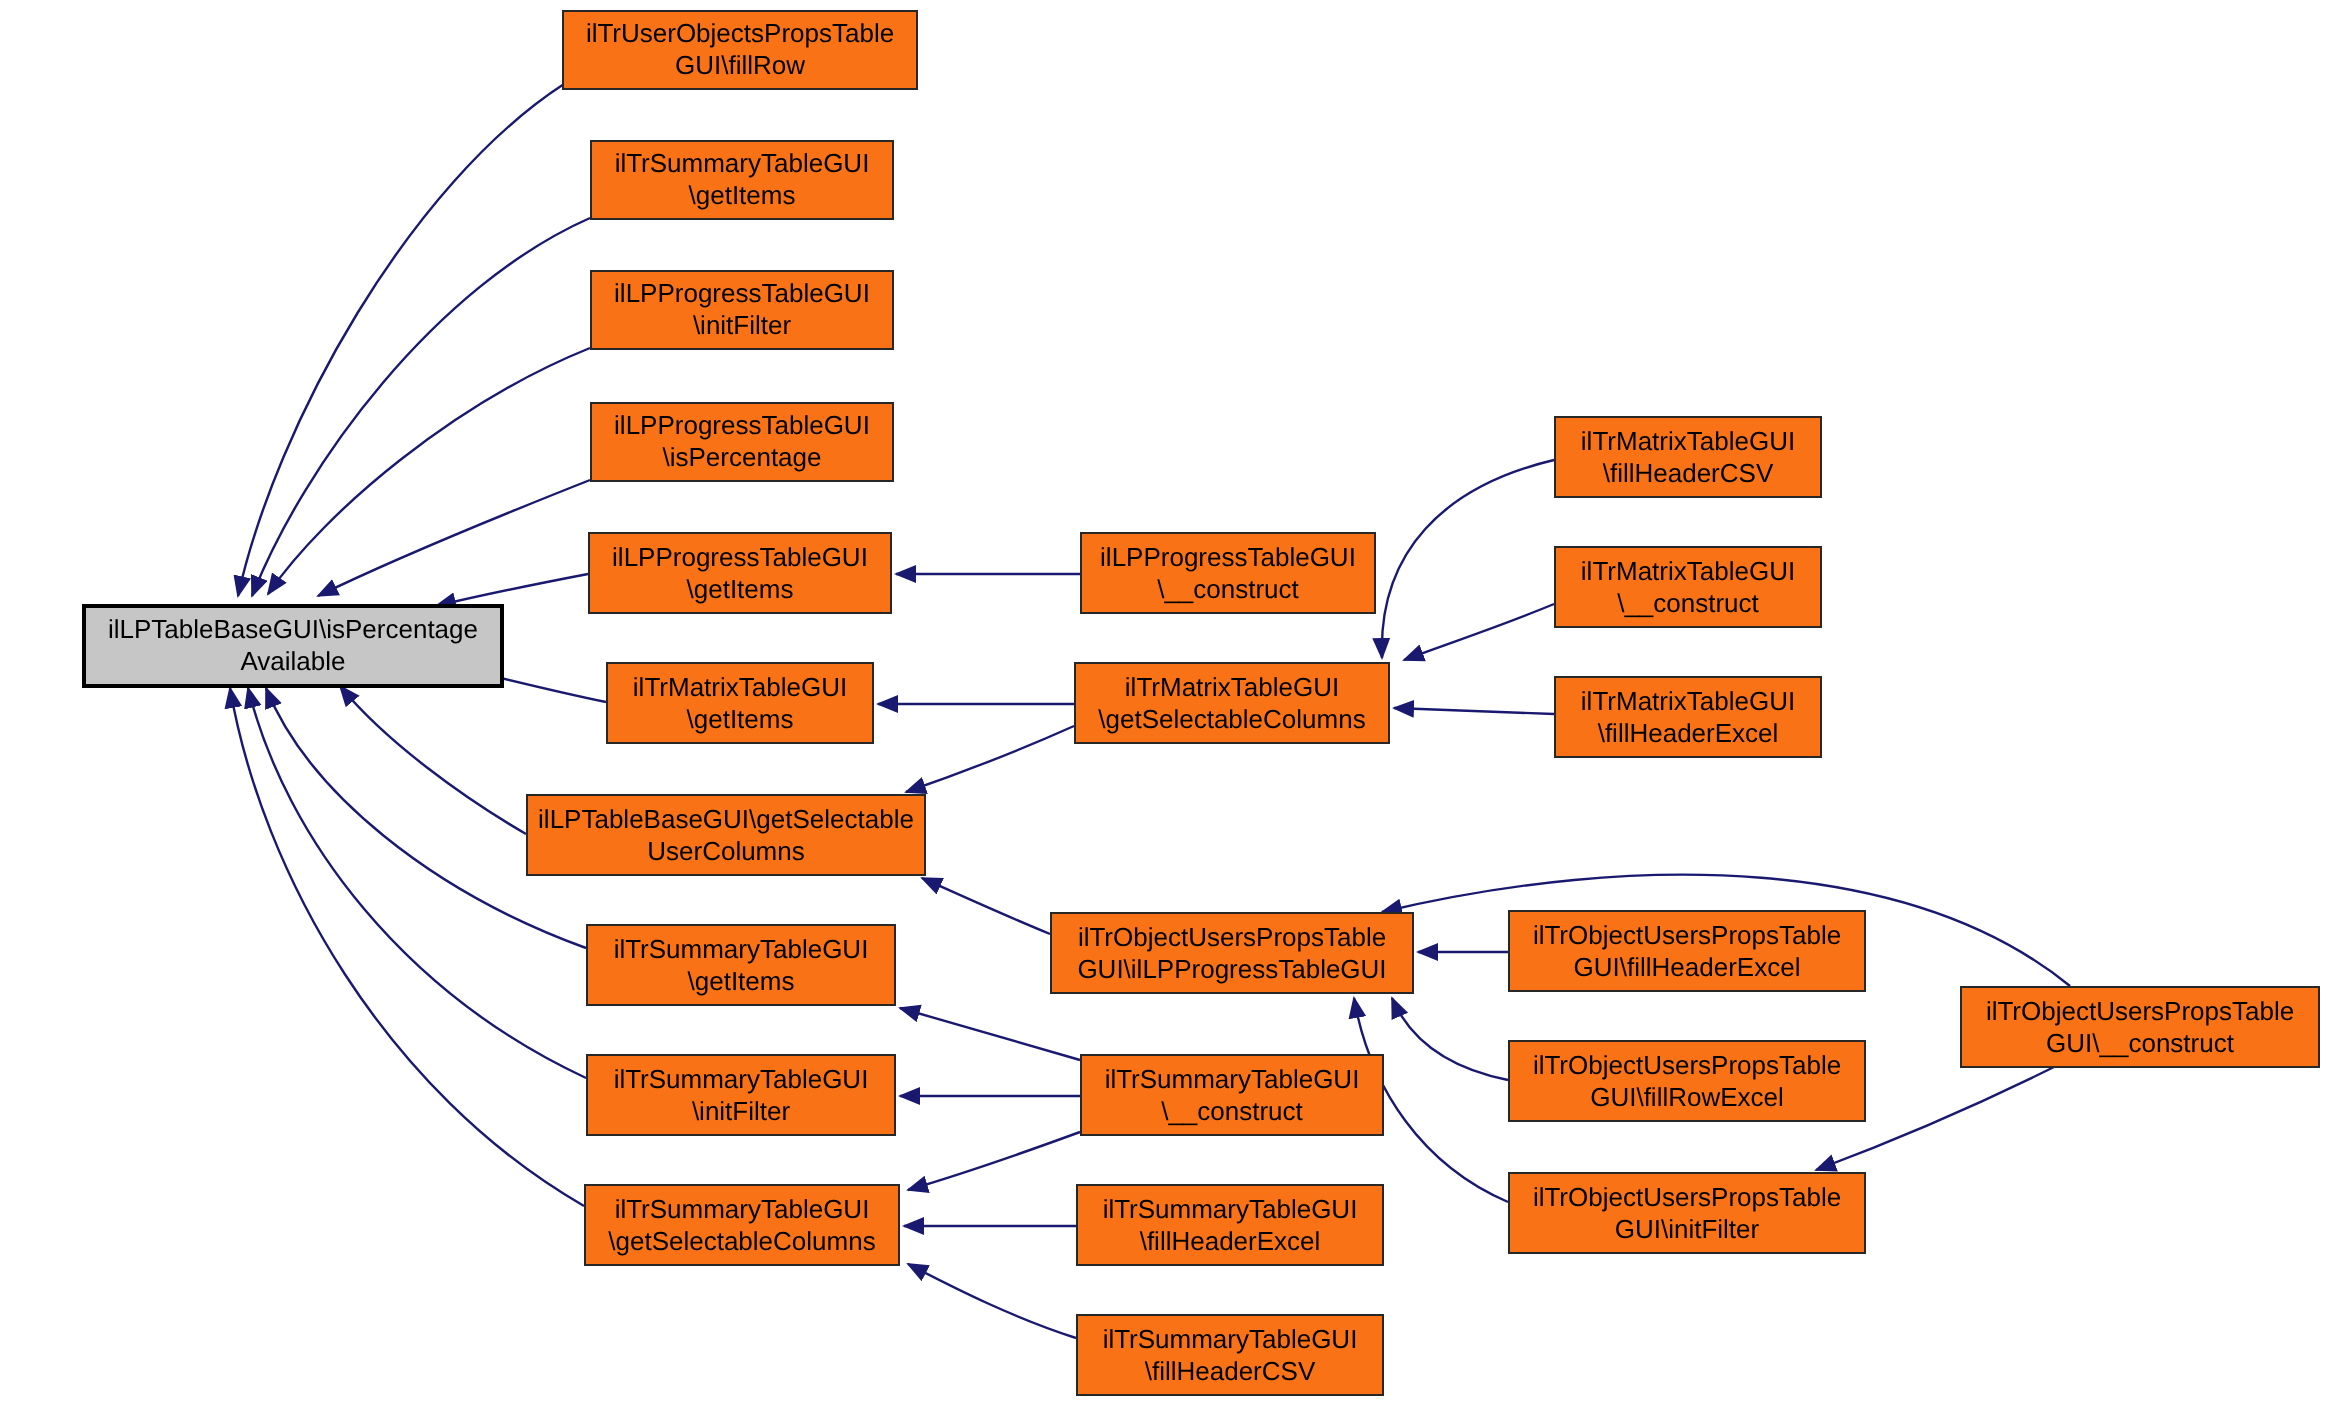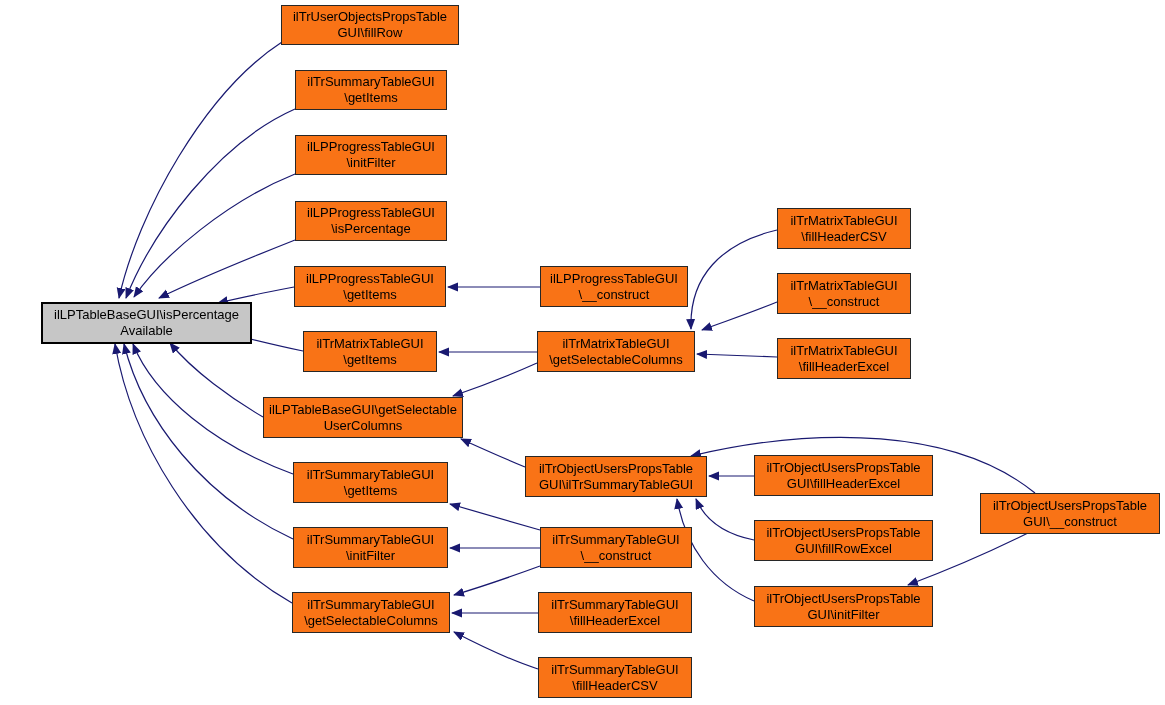--- a/index.html
+++ b/index.html
@@ -139,21 +139,21 @@
       <div class="node" style="left: 540px; top: 266px; width: 148px; height: 41px;">
         <span>ilLPProgressTableGUI</span>
         <span>\__construct</span>
       </div>
       <div class="node" style="left: 537px; top: 331px; width: 158px; height: 41px;">
         <span>ilTrMatrixTableGUI</span>
         <span>\getSelectableColumns</span>
       </div>
       <div class="node" style="left: 525px; top: 456px; width: 182px; height: 41px;">
         <span>ilTrObjectUsersPropsTable</span>
-        <span>GUI\ilTrSummaryTableGUI</span>
+        <span>GUI\ilLPProgressTableGUI</span>
       </div>
       <div class="node" style="left: 540px; top: 527px; width: 152px; height: 41px;">
         <span>ilTrSummaryTableGUI</span>
         <span>\__construct</span>
       </div>
       <div class="node" style="left: 538px; top: 592px; width: 154px; height: 41px;">
         <span>ilTrSummaryTableGUI</span>
         <span>\fillHeaderExcel</span>
       </div>
       <div class="node" style="left: 538px; top: 657px; width: 154px; height: 41px;">

